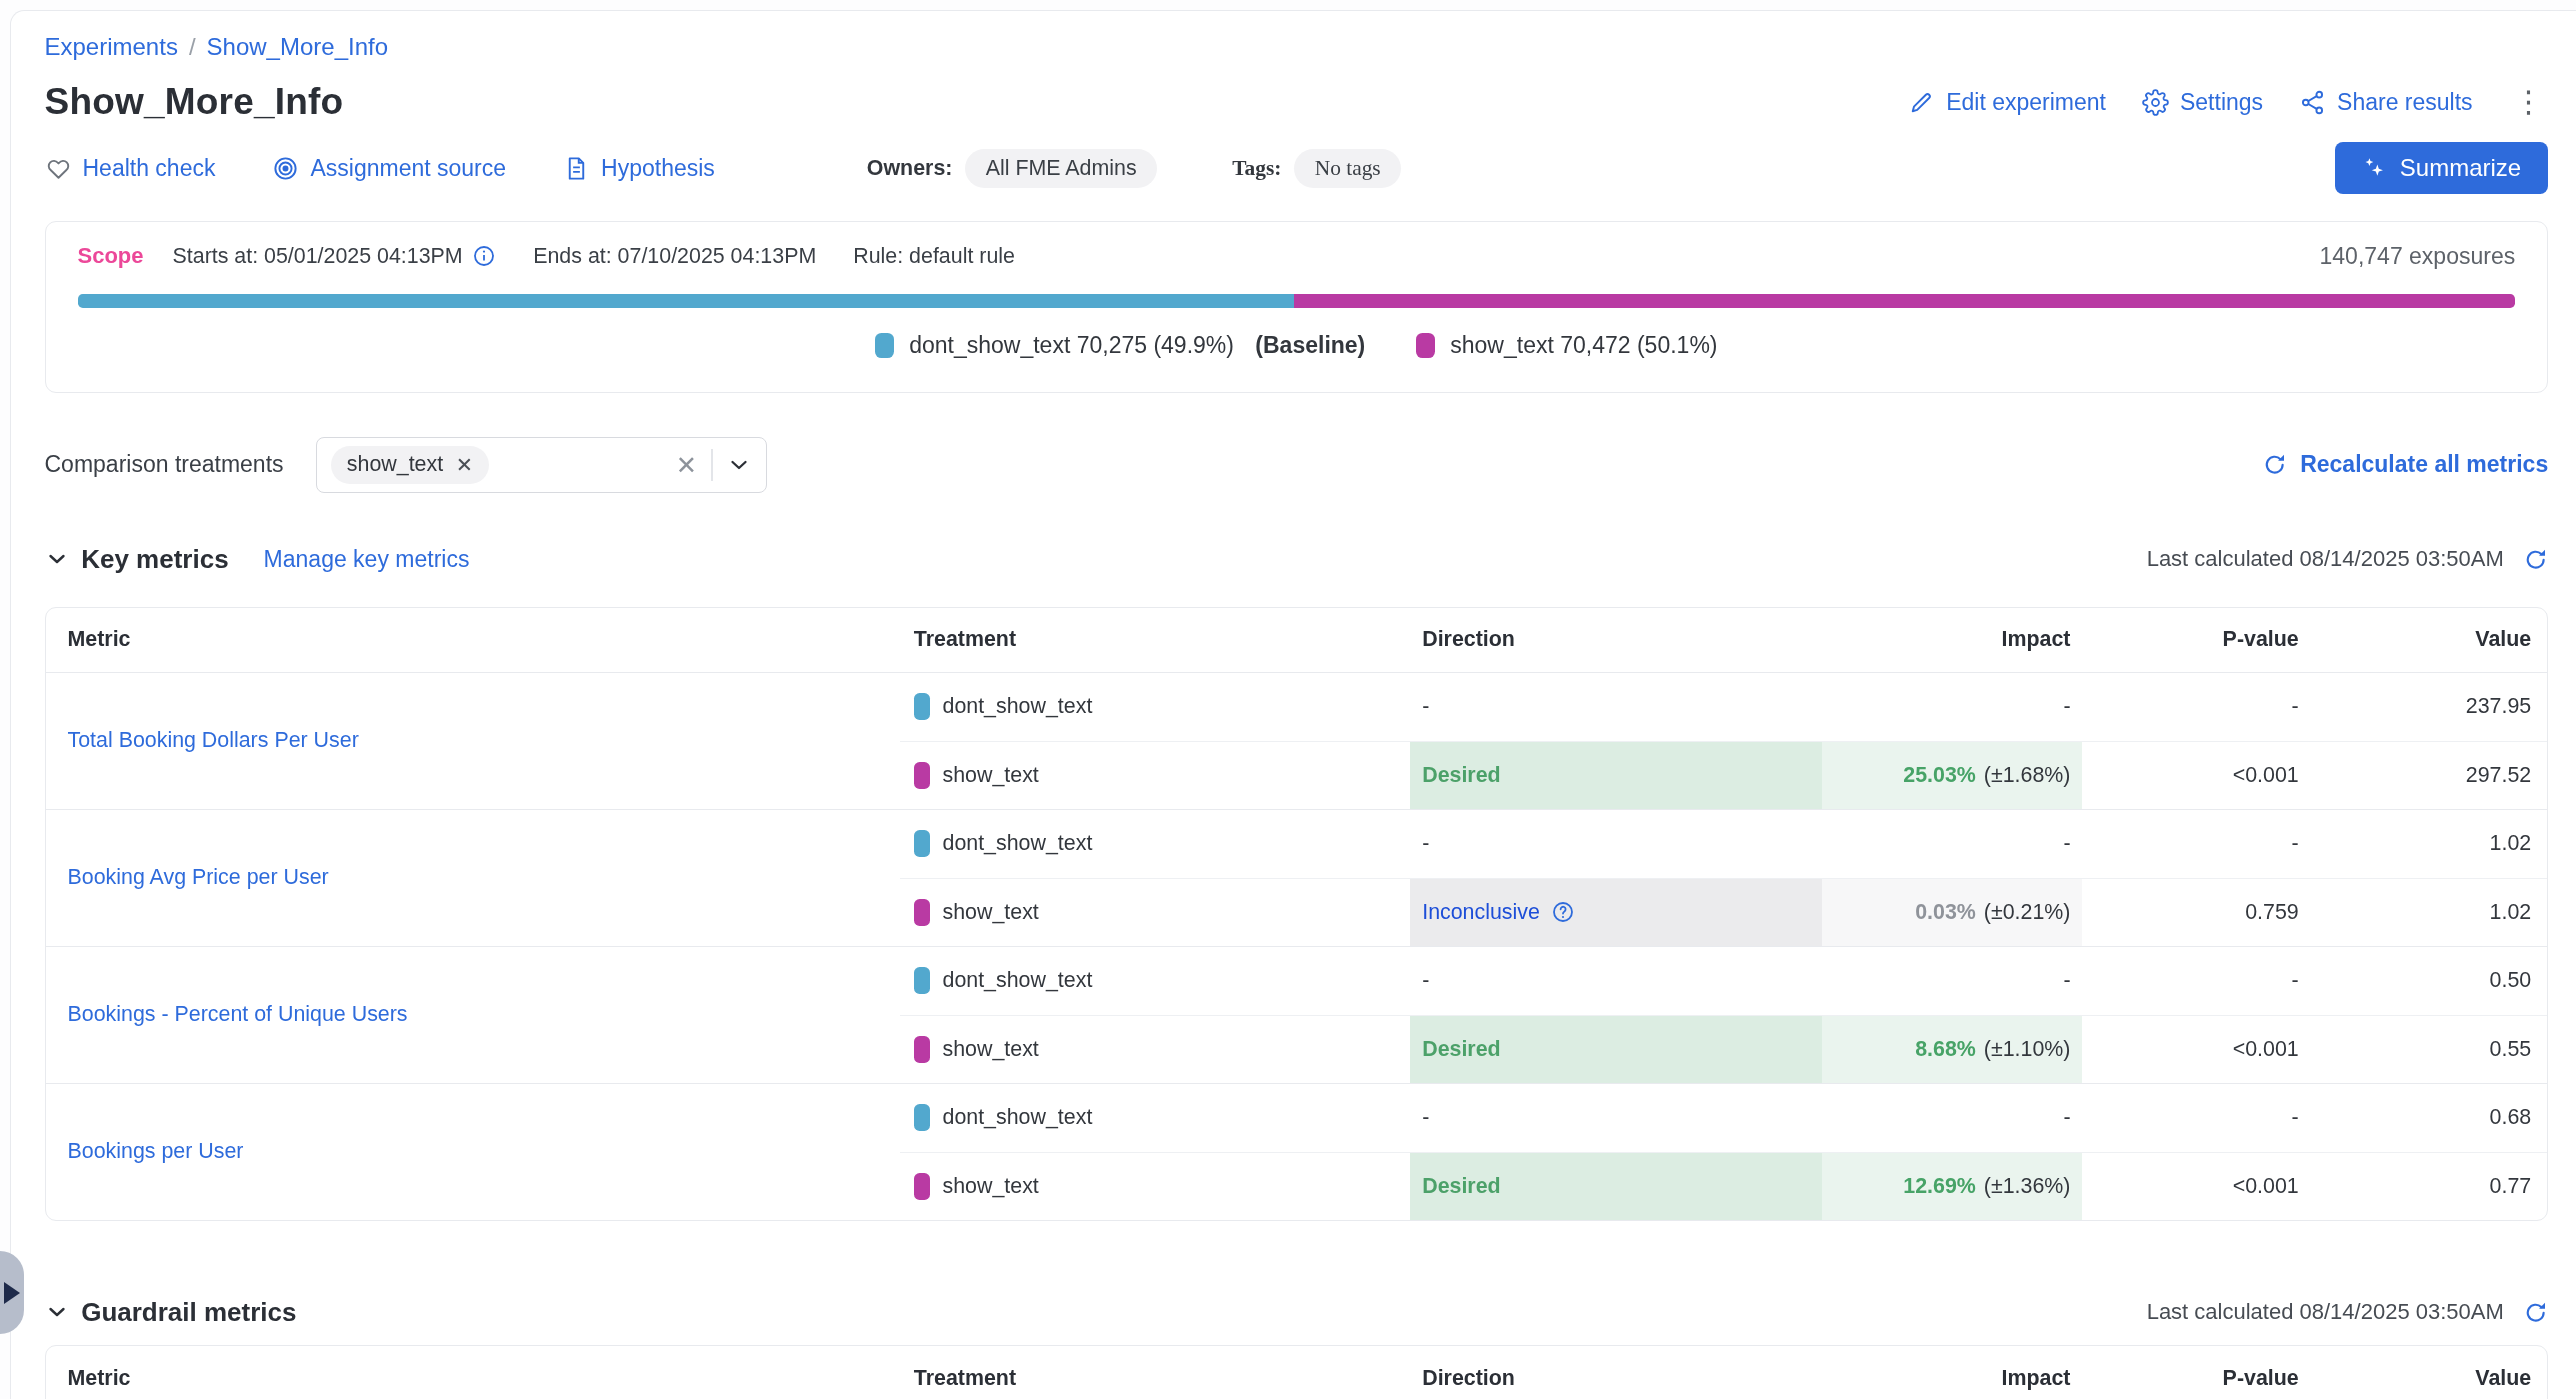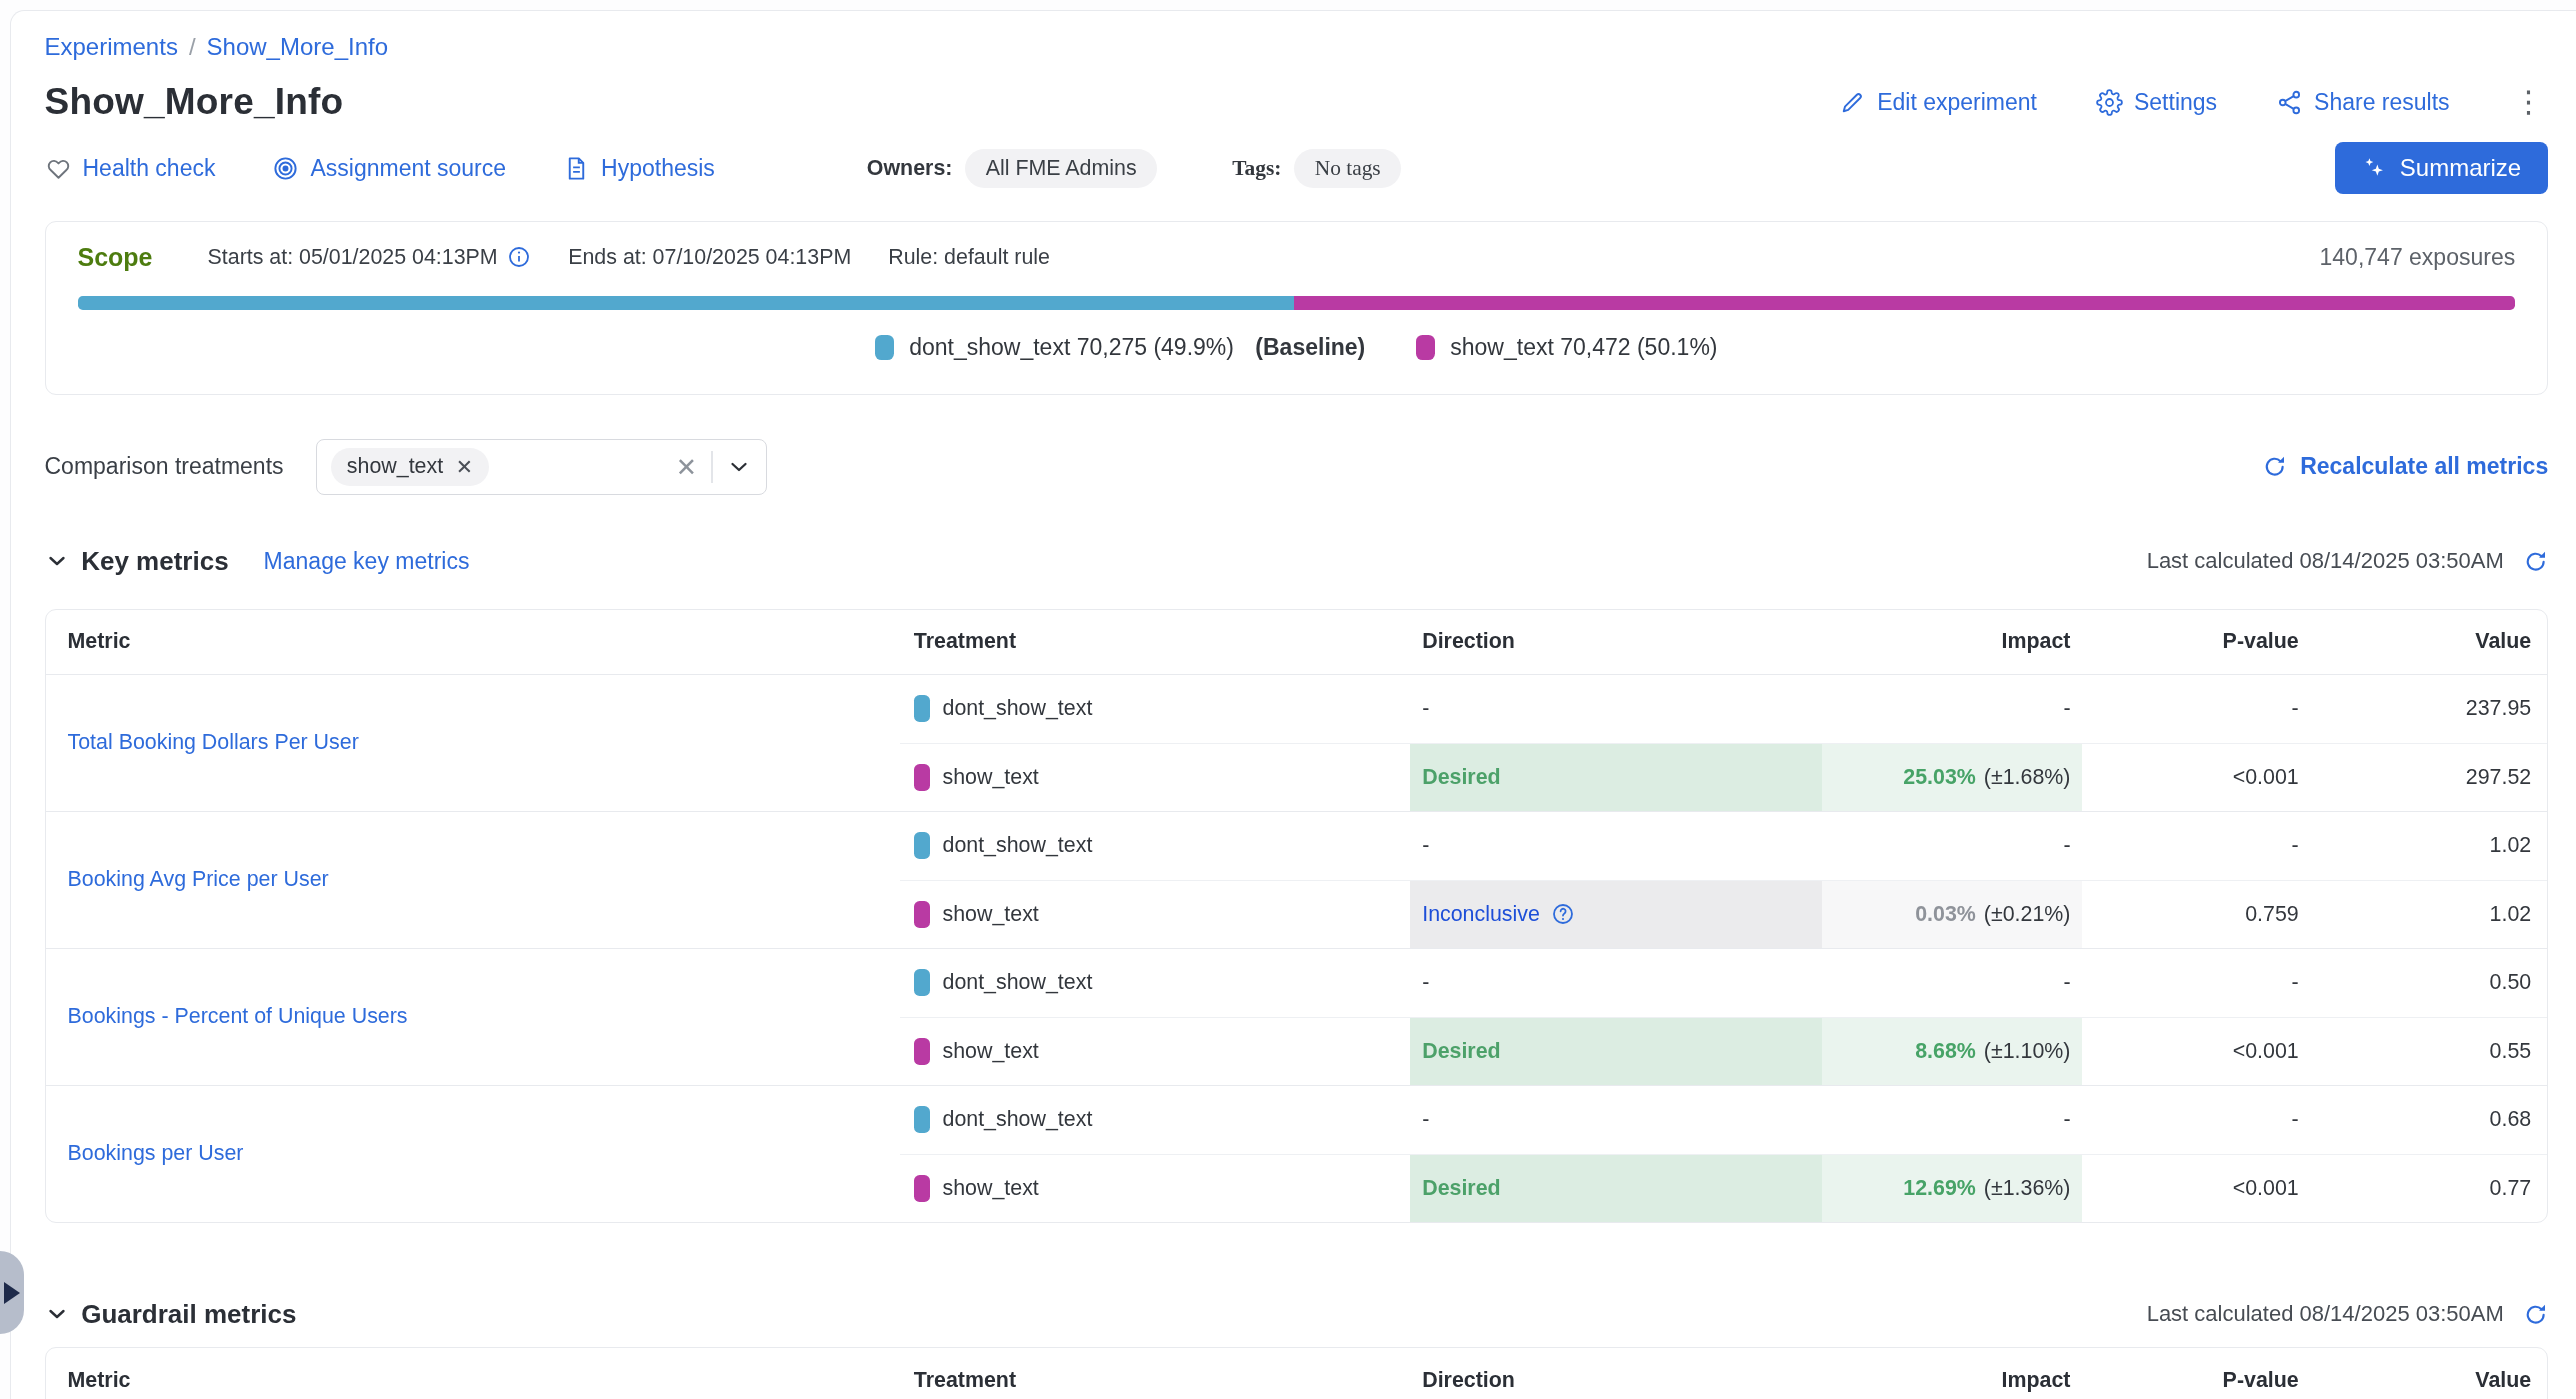--- a/index.html
+++ b/index.html
@@ -18,42 +18,42 @@
   }
   a{ text-decoration:none; }
   
   .breadcrumb{ font-size:24px; display:flex; gap:11px; align-items:center; }
   .breadcrumb .sep{ color:#9aa0a8; }
   .crumb{ color:#2e6bdb; cursor:pointer; }
   .crumb.current{ font-weight:500; }
   
   .title-row{ margin-top:20.6px; display:flex; align-items:center; justify-content:space-between; }
   .page-title{ font-size:37px; font-weight:700; color:#2b2f36; letter-spacing:0.2px; }
-  .actions{ display:flex; align-items:center; gap:59px; }
+  .actions{ display:flex; align-items:center; gap:36px; }
   .action-link{ display:flex; align-items:center; gap:11px; color:#2e6bdb; font-size:23px; font-weight:500; cursor:pointer; }
   .action-link svg{ width:27px; height:27px; }
   .kebab{ color:#5c6167; font-size:30px; line-height:1; cursor:pointer; padding:0 4.8px; }
   
   .meta-row{ margin-top:19px; display:flex; align-items:center; }
   .tab-link{ display:flex; align-items:center; gap:11px; color:#2e6bdb; font-size:23px; font-weight:500; cursor:pointer; margin-right:57px; }
   .tab-link svg{ width:27px; height:27px; }
   .tab-link .heart{ color:#6e747c; }
   .meta-label{ font-weight:700; color:#33373d; margin-right:12.7px; }
   .pill{ background:#f2f2f4; border-radius:20.6px; padding:7.1px 20.6px; color:#3a3f45; cursor:pointer; }
   .owners{ display:flex; align-items:center; margin-left:95px; }
   .tags{ display:flex; align-items:center; margin-left:75px;font-family:Liberation Serif, serif; }
   .spacer{ flex:1; }
   .summarize-btn{ background:#2e6bdb; color:#fff; border:none; border-radius:8px;
     height:52px; padding:0 27px; font-size:24px; font-weight:500; display:flex; align-items:center; gap:12.7px;
     font-family:"Liberation Sans", sans-serif; cursor:pointer; }
   .summarize-btn svg{ width:25.4px; height:25.4px; }
   
   .scope-card{ margin-top:27px; border:1.6px solid #e8eaee; border-radius:11px; padding:20.6px 32px 33px 32px; }
   .scope-head{ display:flex; align-items:center; }
-  .scope-title{ font-size:25px; font-weight:700; color:#4d7c0f; margin-right:55px; }
+  .scope-title{ font-size:22px; font-weight:700; color:#ec4899; margin-right:29px; }
   .scope-item{ color:#3a3f46; font-size:21.4px; margin-right:37px; display:flex; align-items:center; gap:9.5px; }
   .scope-item svg{ width:24px; height:24px; color:#2e6bdb; cursor:pointer; }
   .exposures{ margin-left:auto; color:#5d6269; font-size:23px; font-weight:500; }
   .alloc-bar{ margin-top:24px; height:14.3px; border-radius:4.8px; overflow:hidden; display:flex; }
   .alloc-bar .bar-seg{ height:100%; }
   .alloc-legend{ margin-top:24px; display:flex; justify-content:center; gap:51px; }
   .legend-item{ display:flex; align-items:center; gap:15px; font-size:23px; color:#33373d; }
   .legend-swatch{ width:19px; height:25.4px; border-radius:6.4px; flex:none; }
   .legend-suffix{ font-weight:700; }
   

